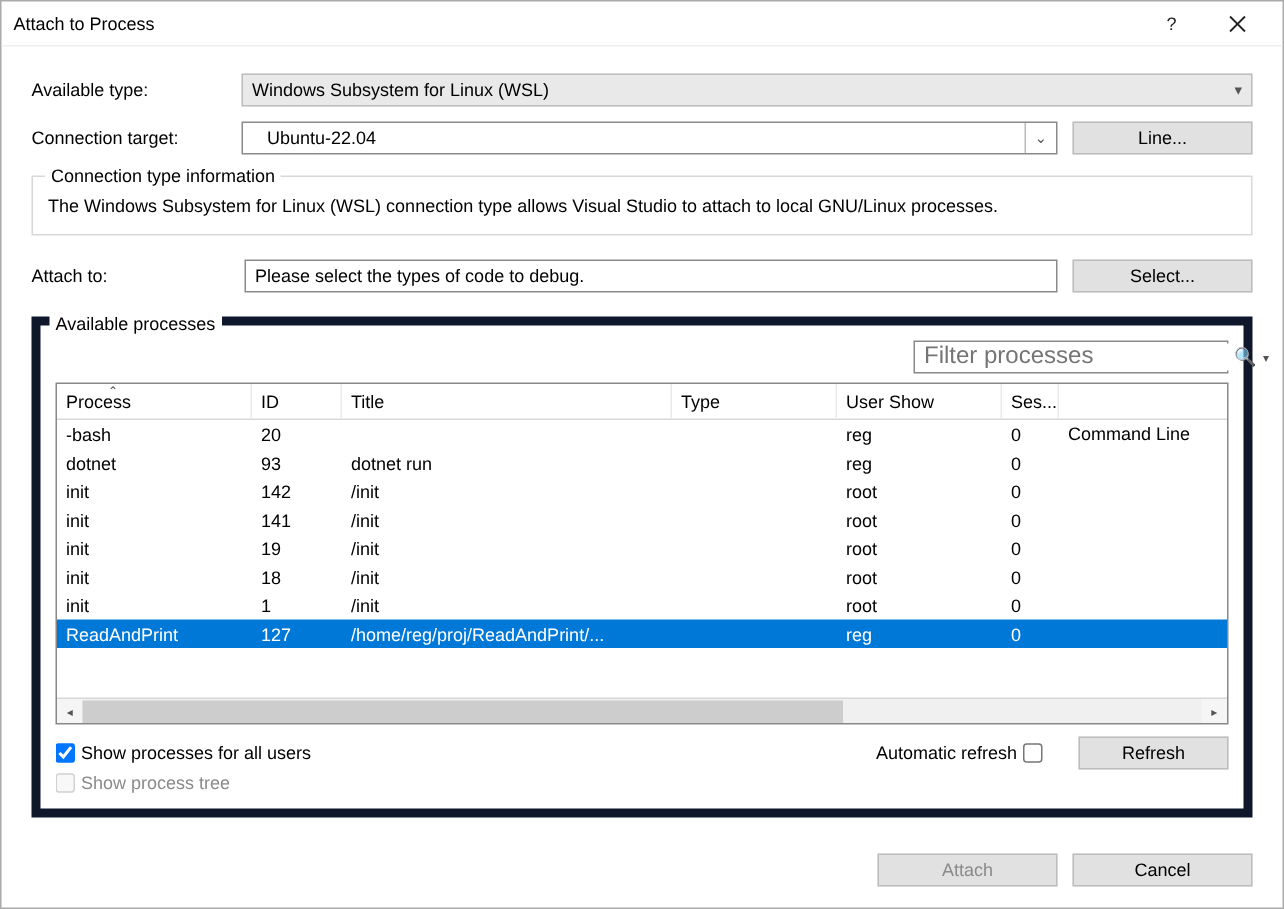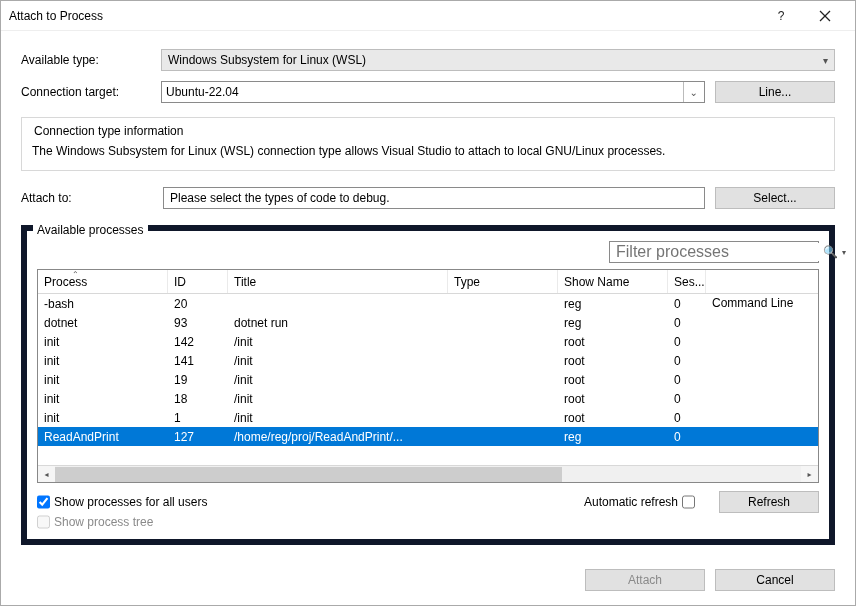--- a/index.html
+++ b/index.html
@@ -6,25 +6,25 @@
 body { font-family: "Segoe UI", Tahoma, sans-serif; font-size: 12px; background: #fff; color: #000; }
 .window { width: 856px; height: 606px; border: 1px solid #aaa; display: flex; flex-direction: column; background: #fff; }
 .titlebar { height: 30px; display: flex; align-items: center; padding: 0 8px; border-bottom: 1px solid #eee; }
 .titlebar .title { flex: 1; font-size: 12px; }
 .titlebar .winbtn { width: 44px; height: 30px; display: flex; align-items: center; justify-content: center; color: #222; cursor: pointer; }
 .content { flex: 1; padding: 18px 20px 14px 20px; display: flex; flex-direction: column; }
 .form-row { display: flex; align-items: center; margin-bottom: 10px; }
 .form-label { width: 140px; }
 .dropdown { flex: 1; height: 22px; border: 1px solid #bdbdbd; background: #e9e9e9; display: flex; align-items: center; padding: 0 6px; position: relative; }
 .dropdown .chev { position: absolute; right: 6px; font-size: 10px; color: #555; }
-.combo { flex: 1; height: 22px; border: 1px solid #8a8a8a; background: #fff; display: flex; align-items: center; padding: 0 4px; position: relative; }
+.combo { flex: 1; height: 22px; border: 1px solid #8a8a8a; background: #fff; display: flex; align-items: center; padding: 0 16px; position: relative; }
 .combo .chev { position: absolute; right: 6px; font-size: 10px; color: #555; border-left: 1px solid #bbb; padding-left: 6px; height: 20px; display: flex; align-items: center; }
 .btn { height: 22px; min-width: 120px; border: 1px solid #bdbdbd; background: #e1e1e1; display: flex; align-items: center; justify-content: center; cursor: pointer; margin-left: 10px; }
 .btn.disabled { color: #8a8a8a; }
-.fieldset { border: 1px solid #d8d8d8; padding: 24px 10px 12px 10px; margin-bottom: 16px; }
+.fieldset { border: 1px solid #d8d8d8; padding: 10px 10px 12px 10px; margin-bottom: 16px; }
 .fieldset-legend { position: relative; top: -18px; background: #fff; padding: 0 4px; font-size: 12px; display: inline-block; margin-left: -2px; }
 .fieldset-inner { margin-top: -12px; }
 .static-input { flex: 1; height: 22px; border: 1px solid #8a8a8a; background: #fff; display: flex; align-items: center; padding: 0 6px; margin-left: 2px; }
 .available-group { border: 6px solid #0f172a; padding: 10px; flex: 1; display: flex; flex-direction: column; }
 .filter-row { display: flex; justify-content: flex-end; margin-bottom: 6px; }
 .filter-box { width: 210px; height: 22px; border: 1px solid #8a8a8a; background: #fff; display: flex; align-items: center; padding: 0 4px 0 6px; position: relative; }
 .filter-box input { border: none; outline: none; flex: 1; font-size: 16px; font-family: inherit; }
 .filter-box .mag { font-size: 12px; color: #444; }
 .filter-box .drop { font-size: 8px; color: #555; margin-left: 4px; }
 .table-wrap { border: 1px solid #888; flex: 1; display: flex; flex-direction: column; background: #fff; overflow: hidden; }
@@ -112,21 +112,21 @@
 
       <div class="table-wrap">
         <div class="thead">
           <div class="th c-proc">
               <span>Process</span>
               <span class="sort">⌃</span>
             </div>
           <div class="th c-id">ID</div>
           <div class="th c-title">Title</div>
           <div class="th c-type">Type</div>
-          <div class="th c-user">Show Name</div>
+          <div class="th c-user">User Show</div>
           <div class="th c-ses">Ses...</div>
           <div class="th c-cmd" style="border-right:none;margin-top:42px;">Command Line</div>
         </div>
         <div class="tbody" id="tbody">
             <div class="tr">
               <div class="td c-proc">-bash</div>
               <div class="td c-id">20</div>
               <div class="td c-title"></div>
               <div class="td c-type"></div>
               <div class="td c-user">reg</div>

